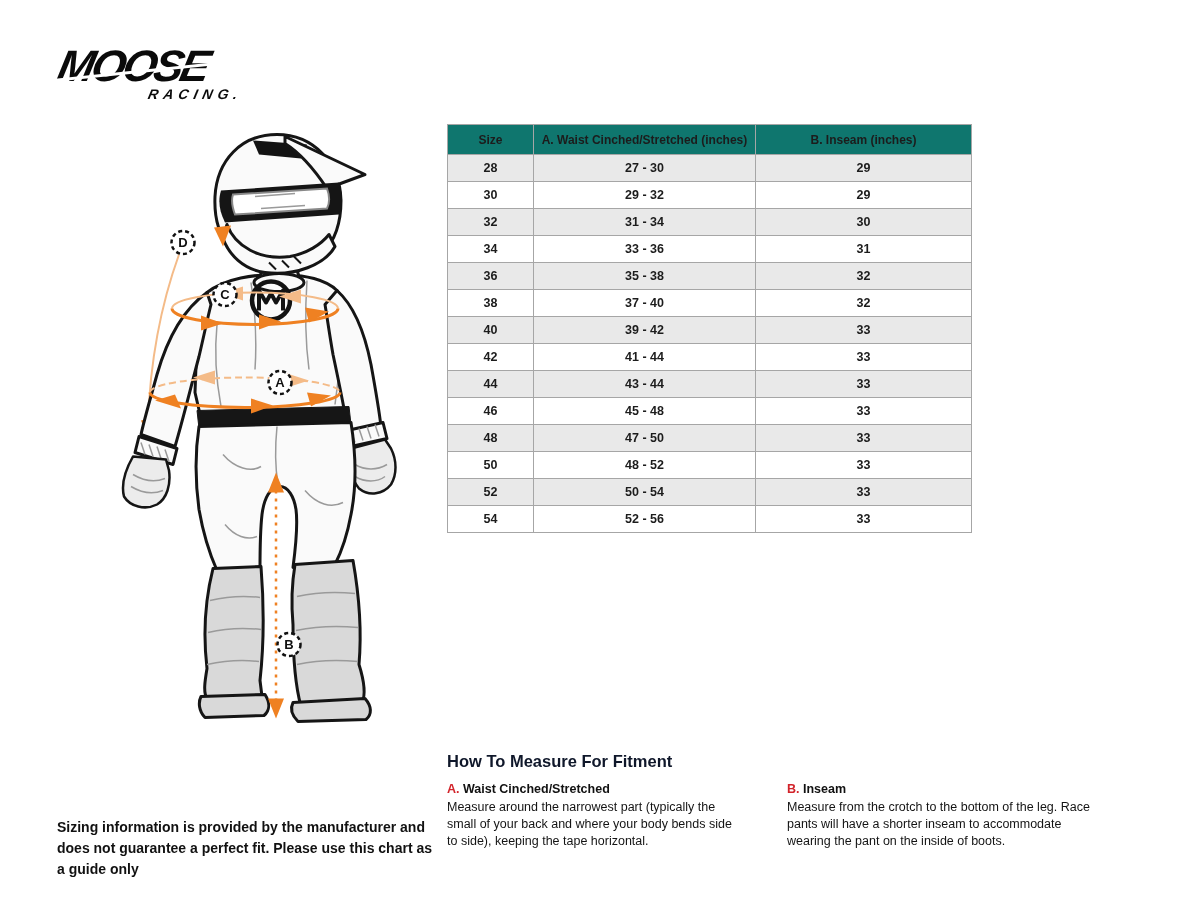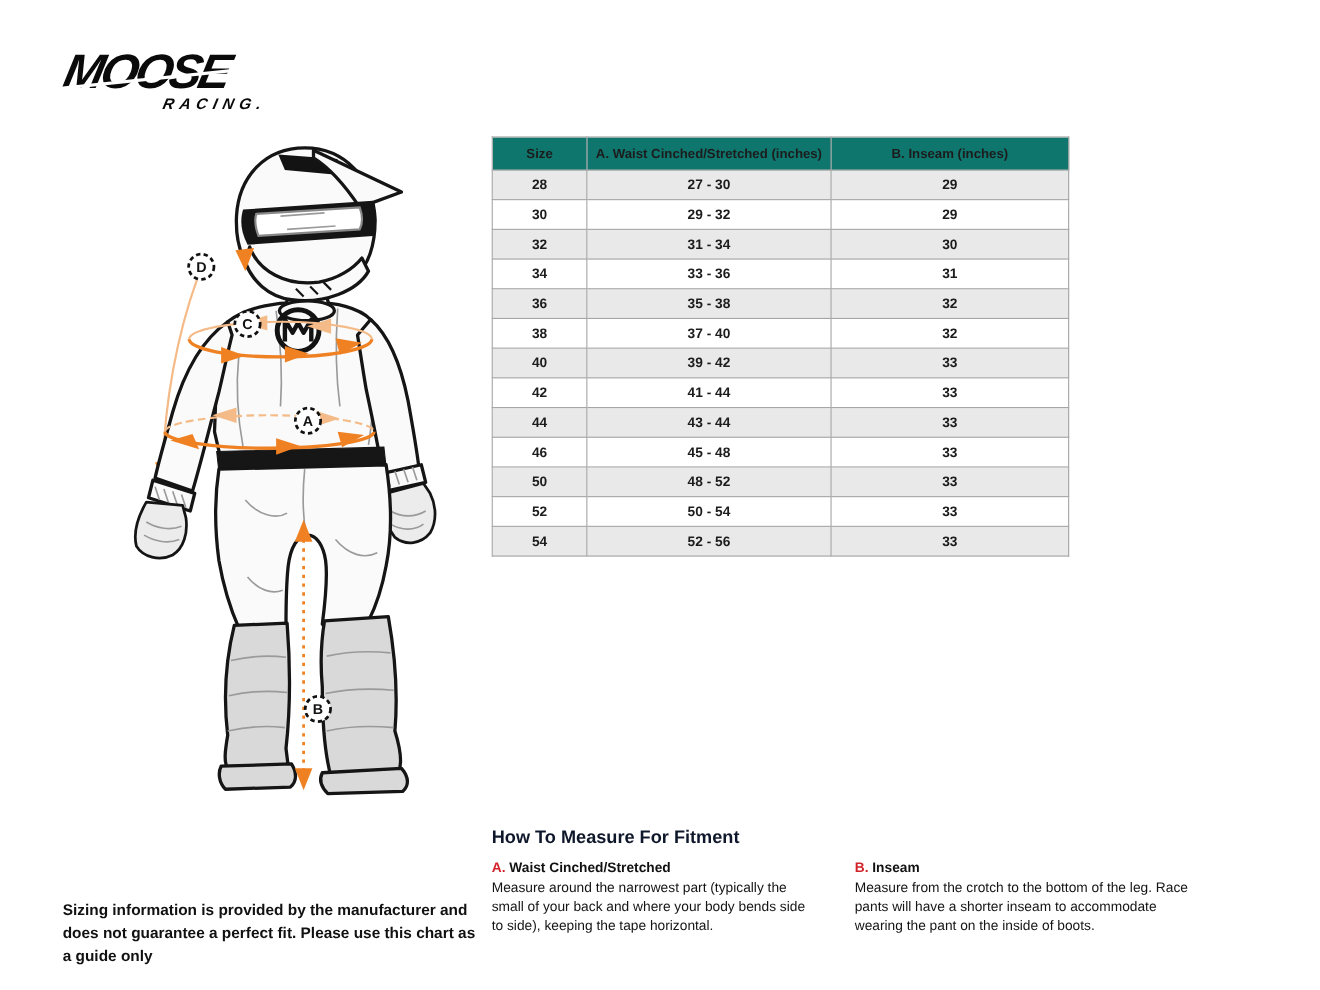--- a/index.html
+++ b/index.html
@@ -33,21 +33,21 @@
   .size-table tbody tr:nth-child(odd) td { background: #e9e9e9; }
   .size-table th:nth-child(1) { width: 86px; }
   .size-table th:nth-child(2) { width: 222px; }
   .size-table th:nth-child(3) { width: 216px; }
 
   .measure { position: absolute; left: 447px; top: 752px; width: 650px; }
   .measure-title { font-size: 16.5px; font-weight: 700; color: #0f172a; margin-bottom: 11px; }
   .measure-cols { display: flex; gap: 32px; }
   .measure-item { flex: 0 0 auto; }
   .measure-item.a { width: 298px; }
-  .measure-item.b { width: 315px; }
+  .measure-item.b { width: 315px; margin-left: 10px; }
   .m-head { font-size: 12.5px; font-weight: 700; color: #111; margin-bottom: 3px; }
   .m-letter { color: #d2232a; }
   .m-desc { font-size: 12.5px; font-weight: 400; line-height: 1.36; color: #141414; }
 
   .disclaimer { position: absolute; left: 57px; top: 817px; width: 382px;
     font-size: 14px; font-weight: 700; line-height: 1.5; color: #111; }
 
   
   .ink { stroke: #151515; fill: #fafafa; stroke-width: 3; stroke-linejoin: round; }
   .ink-thin { stroke: #151515; fill: none; stroke-width: 2; stroke-linejoin: round; }
@@ -237,20 +237,25 @@
           <td>33</td>
         </tr>
         <tr>
           <td>44</td>
           <td>43 - 44</td>
           <td>33</td>
         </tr>
         <tr>
           <td>46</td>
           <td>45 - 48</td>
+          <td>33</td>
+        </tr>
+        <tr>
+          <td>48</td>
+          <td>47 - 50</td>
           <td>33</td>
         </tr>
         <tr>
           <td>50</td>
           <td>48 - 52</td>
           <td>33</td>
         </tr>
         <tr>
           <td>52</td>
           <td>50 - 54</td>

